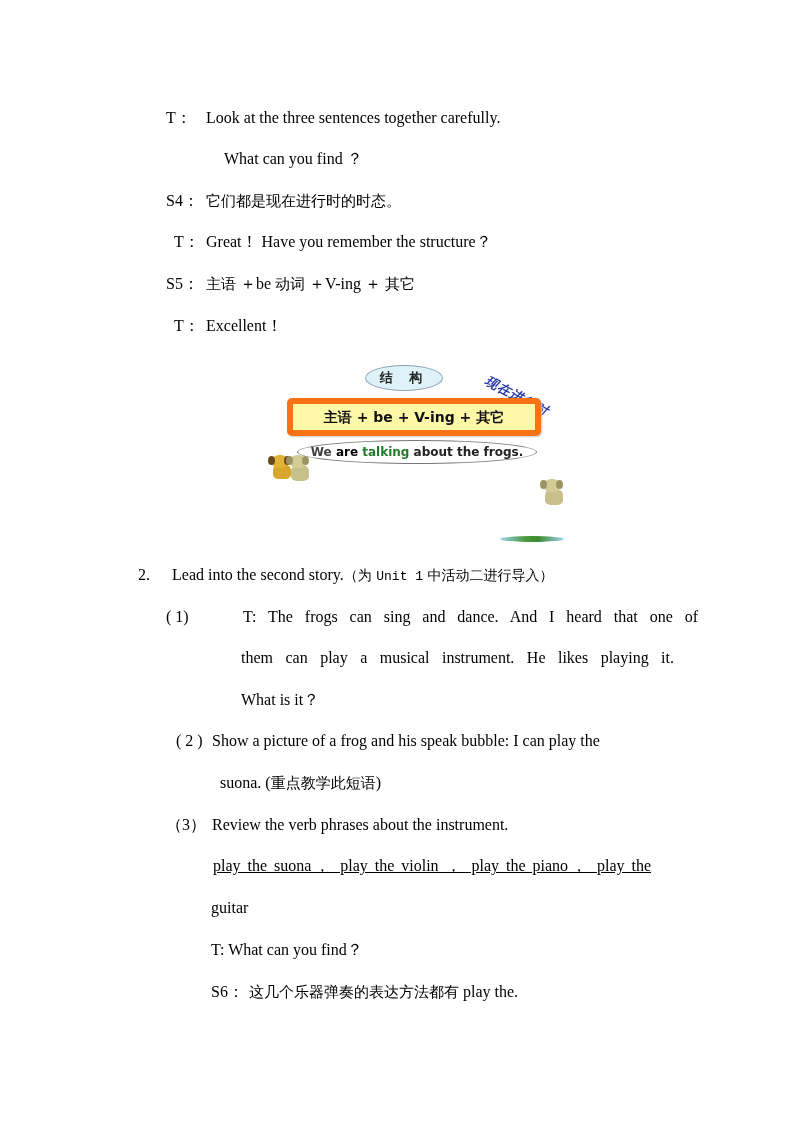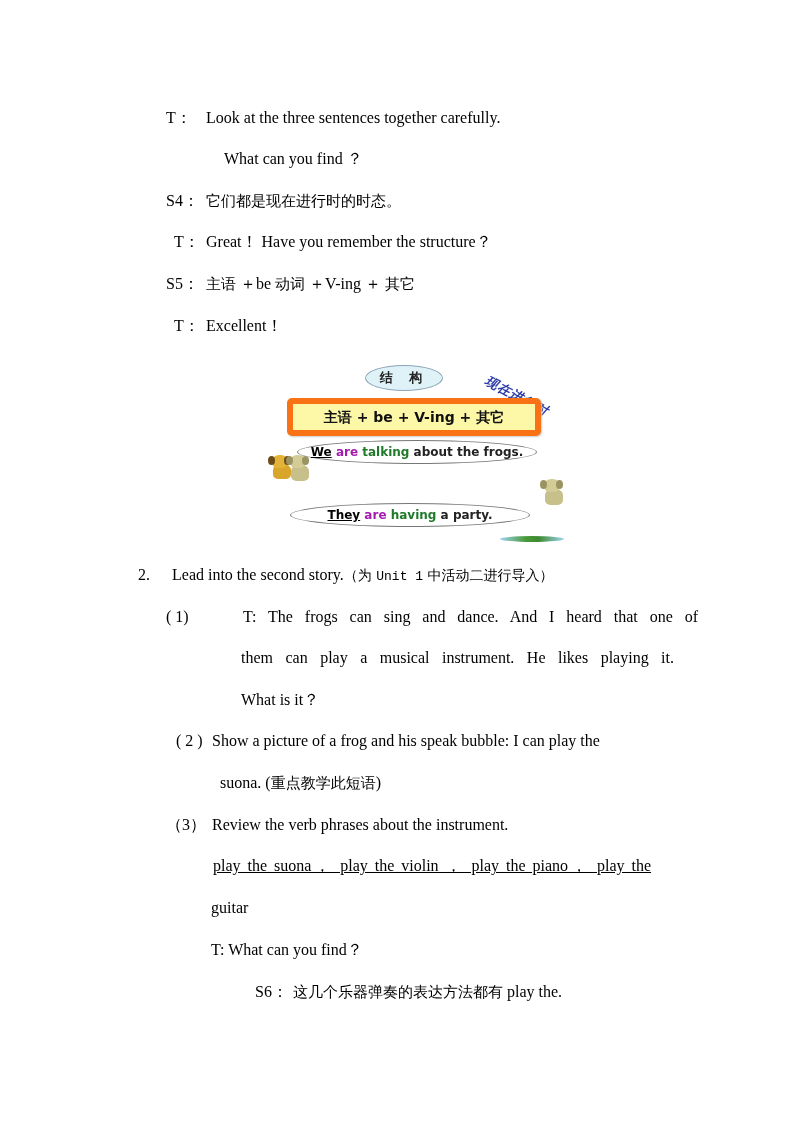--- a/index.html
+++ b/index.html
@@ -102,22 +102,22 @@
       background: #ffffff;
       font-family: "DejaVu Sans", sans-serif;
       font-size: 12px;
       font-weight: bold;
       text-align: center;
       white-space: nowrap;
     }
     .bubble-1 { left: 35px; top: 82px; width: 238px; height: 22px; line-height: 22px; }
     .bubble-2 { left: 35px; top: 115px; width: 238px; height: 22px; line-height: 22px; }
     .bubble-3 { left: 28px; top: 145px; width: 238px; height: 22px; line-height: 22px; }
-    .w-blue { color: #000000; text-decoration: underline; }
-    .w-red { color: #a21caf; }
+    .w-blue { color: #404040; }
+    .w-red { color: #000000; }
     .w-green { color: #1f7a2a; }
     .w-black { color: #222; }
 
     .dog {
       position: absolute;
     }
     .dog .head {
       position: absolute;
       border-radius: 45% 45% 40% 40%;
     }
@@ -182,23 +182,20 @@
   <div class="dog" style="left:280px; top:120px; width:24px; height:28px;">
     <div class="body" style="left:3px; top:11px; width:18px; height:16px; background:#c7c08a;"></div>
     <div class="head" style="left:2px; top:1px; width:16px; height:13px; background:#d3cc96;"></div>
     <div class="ear" style="left:-2px; top:2px; width:7px; height:9px; background:#9a9462;"></div>
     <div class="ear" style="left:14px; top:2px; width:7px; height:9px; background:#9a9462;"></div>
   </div>
 
   <div class="bubble bubble-1">
     <span class="w-blue">We</span><span class="w-red"> are</span><span class="w-green"> talking</span><span class="w-black"> about the frogs.</span>
   </div>
-  <div class="bubble bubble-3">
-    <span class="w-blue">They</span><span class="w-red"> are</span><span class="w-green"> having</span><span class="w-black"> a party.</span>
-  </div>
   <div class="grass"></div>
 </div>
 
 <div class="line" style="left:138px; top:565px;">
   <span style="display:inline-block; width:34px;">2.</span><span>Lead into the second story.</span><span class="small-cjk">（为 </span><span class="mono-small">Unit 1</span><span class="small-cjk"> 中活动二进行导入）</span>
 </div>
 
 <div class="line" style="left:166px; top:607px;">
   <span>( 1)</span>
 </div>
@@ -224,15 +221,15 @@
 </div>
 <div class="line" style="left:213px; top:856px; width:438px;text-decoration:underline;">
   <span style="width:100%; text-align:justify; text-align-last:justify; display:block;">play the suona，  play the violin ，  play the piano，  play the</span>
 </div>
 <div class="line" style="left:211px; top:898px;">
   <span>guitar</span>
 </div>
 <div class="line" style="left:211px; top:940px;">
   <span>T: What can you find？</span>
 </div>
-<div class="line" style="left:211px; top:982px;margin-left:44px;">
+<div class="line" style="left:211px; top:982px;">
   <span style="display:inline-block; width:38px;">S6：</span><span class="cjk">这几个乐器弹奏的表达方法都有</span><span> play the.</span>
 </div>
 
 </body></html>

